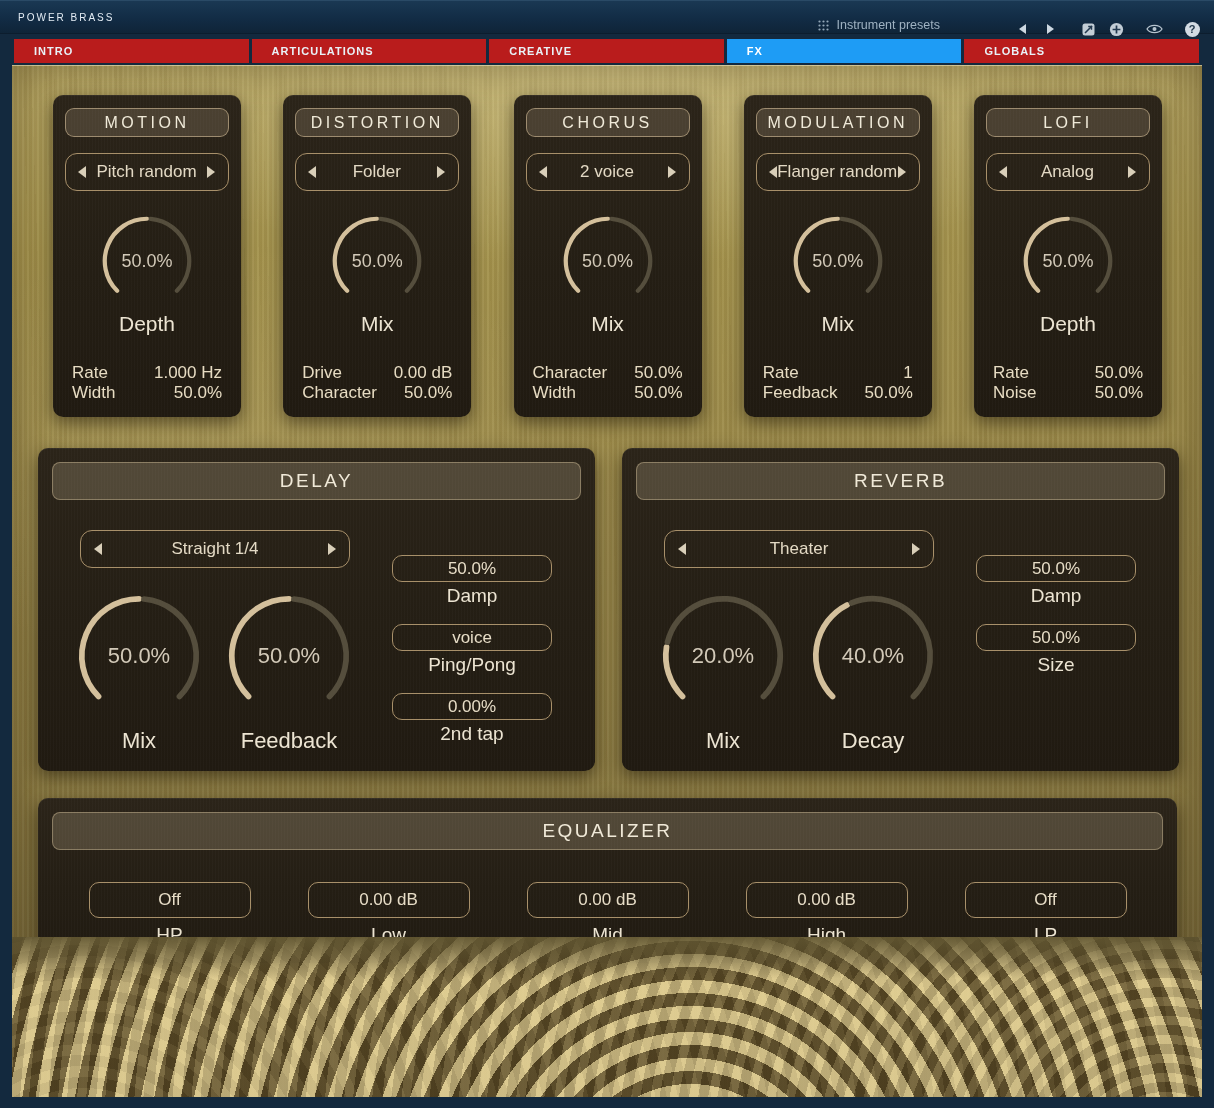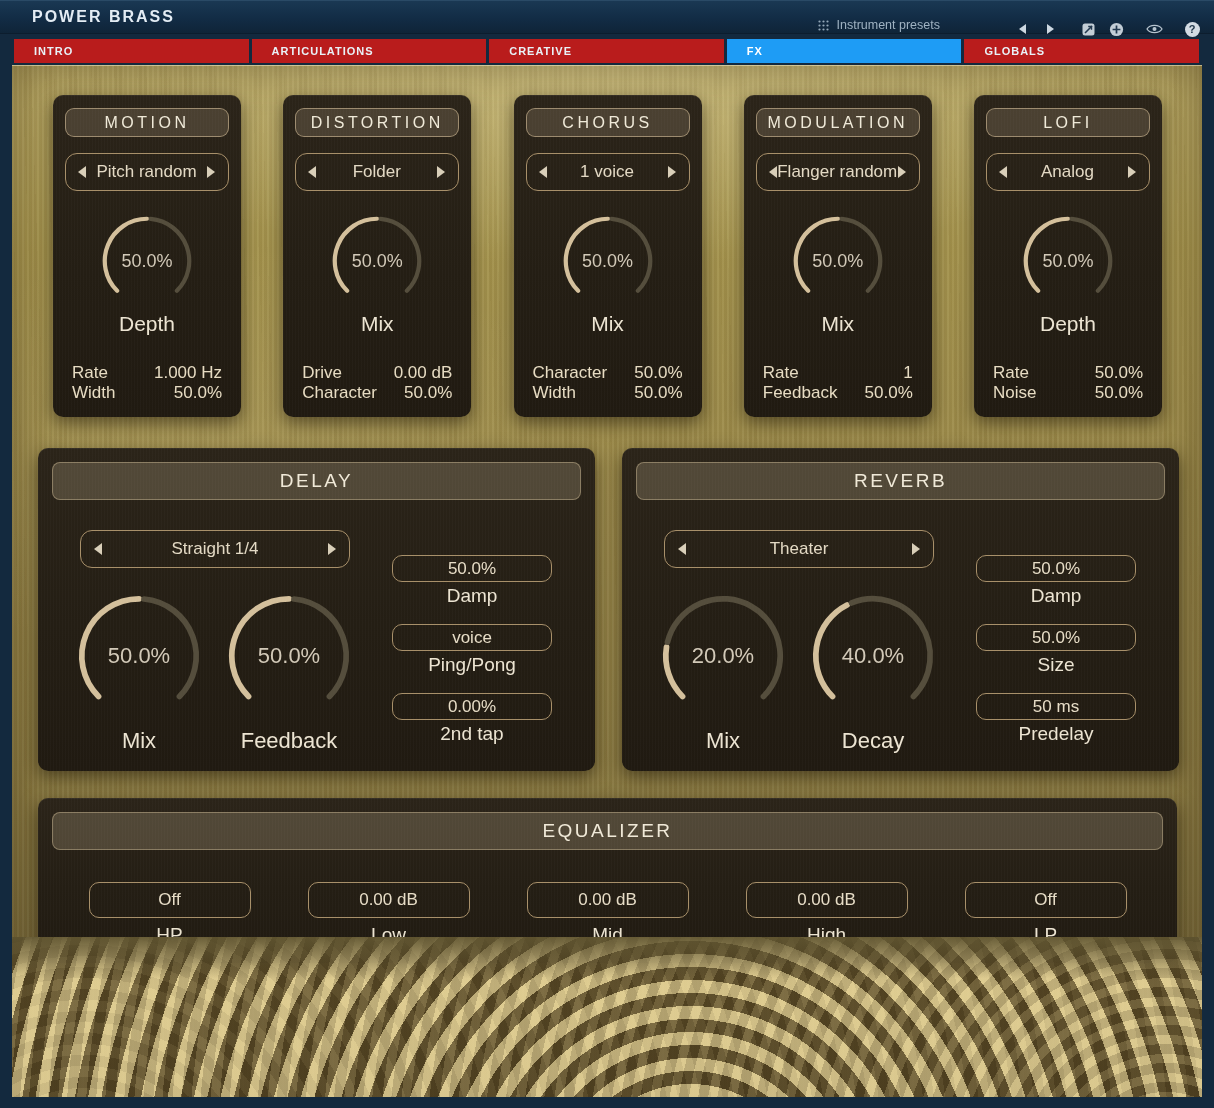--- a/index.html
+++ b/index.html
@@ -3,21 +3,21 @@
 <meta charset="utf-8">
 <style>
   html,body{margin:0;padding:0;background:#0b1824;}
   *{box-sizing:border-box;font-family:"Liberation Sans",sans-serif;}
   #window{position:relative;width:1214px;height:1108px;background:#13293e;overflow:hidden;border-top:1px solid #2a4a66;}
 
   
   #titlebar{position:absolute;left:0;top:0;right:0;height:33px;
     background:linear-gradient(180deg,#1a3853 0%,#122c45 55%,#0f2438 100%);
     border-bottom:1px solid #0c1d2e;display:flex;align-items:center;}
-  #title{margin-left:32px;font-size:16px;font-weight:700;letter-spacing:2px;color:#e3ecf4;}
+  #title{margin-left:18px;font-size:10px;font-weight:400;letter-spacing:2px;color:#e3ecf4;}
   #tb-right{margin-left:auto;display:flex;align-items:flex-start;margin-right:10px;margin-top:24px;}
   #presets{display:flex;align-items:center;gap:7px;color:#9fb2c2;font-size:12.5px;margin-right:70px;cursor:pointer;}
   .tb-btn{width:24px;height:22px;display:flex;align-items:center;justify-content:center;cursor:pointer;}
   .tri{width:0;height:0;border-top:5px solid transparent;border-bottom:5px solid transparent;}
   .tri.left{border-right:7px solid #cdd8e2;}
   .tri.right{border-left:7px solid #cdd8e2;}
   .gap-sm{margin-right:4px;} .gap-md{margin-right:14px;}
   .help-circle{width:15px;height:15px;border-radius:50%;background:#d3dbe3;color:#1d3347;
     font-size:11px;font-weight:700;display:flex;align-items:center;justify-content:center;}
 
@@ -225,21 +225,21 @@
               <span class="rvalue">50.0%</span>
             </div>
           </div>
         </section>
         <section class="panel small-panel">
           <div class="pill">
             <span>CHORUS</span>
           </div>
           <div class="selector">
             <span class="arr left"></span>
-            <span>1 voice</span>
+            <span>2 voice</span>
             <span class="arr right"></span>
           </div>
           <div class="knob small">
             <svg viewBox="0 0 100 100">
               <path d="M 18.89 81.11 A 44 44 0 0 1 50.00 6.00" stroke="#d4c09c" stroke-width="4.4" fill="none" stroke-linecap="round"></path>
               <path d="M 53.83 6.17 A 44 44 0 0 1 81.11 81.11" stroke="#554e3d" stroke-width="4.4" fill="none" stroke-linecap="round"></path>
             </svg>
             <div class="knob-val">50.0%</div>
           </div>
           <div class="knob-label">Mix</div>
@@ -386,24 +386,20 @@
         <div class="bp-klabel k2">Decay</div>
         <div class="side">
           <div>
             <div class="vbox">50.0%</div>
             <div class="vlabel">Damp</div>
           </div>
           <div>
             <div class="vbox">50.0%</div>
             <div class="vlabel">Size</div>
           </div>
-          <div>
-            <div class="vbox">50 ms</div>
-            <div class="vlabel">Predelay</div>
-          </div>
         </div>
       </section>
     <section class="panel" id="eq-panel">
         <div class="bp-header">
           <span>EQUALIZER</span>
         </div>
         <div id="eq-bands">
           <div class="eq-band">
             <div class="vbox">Off</div>
             <div class="vlabel">HP</div>

